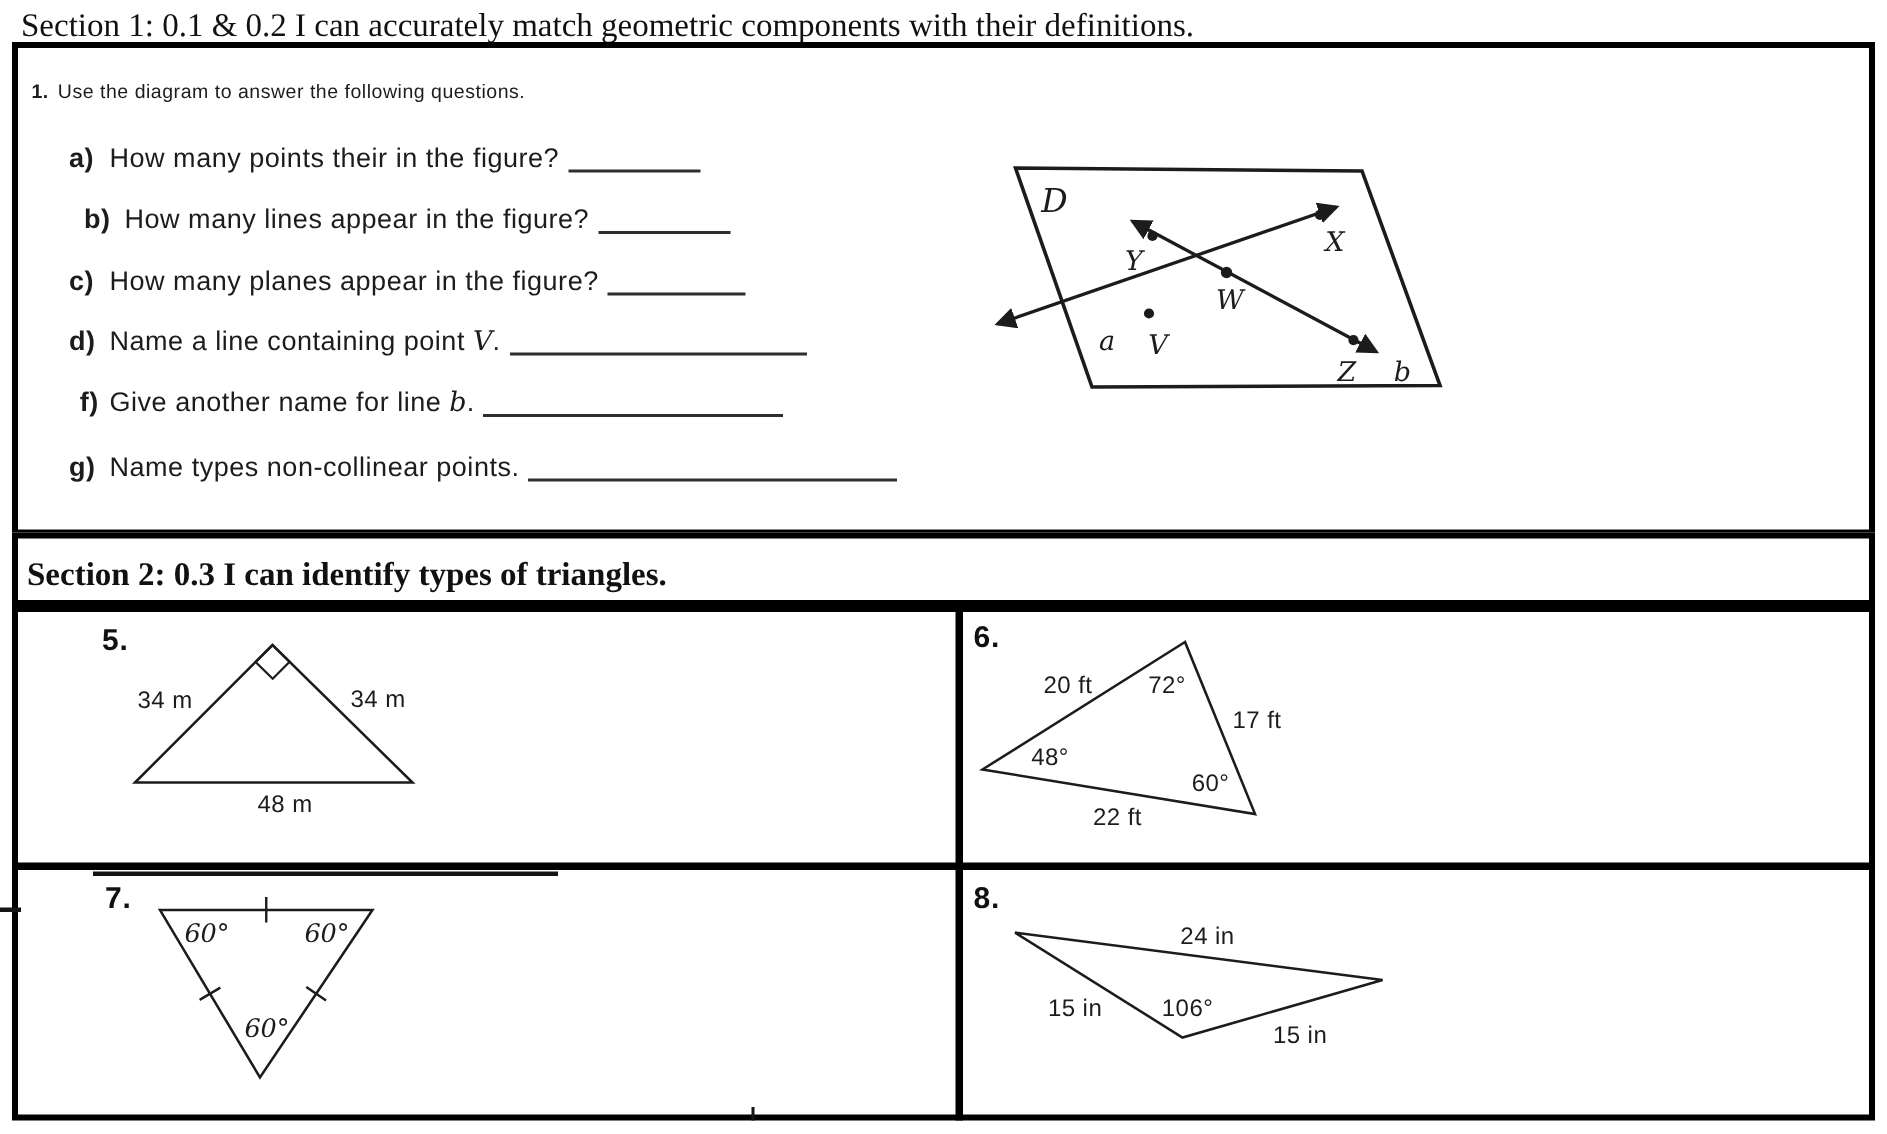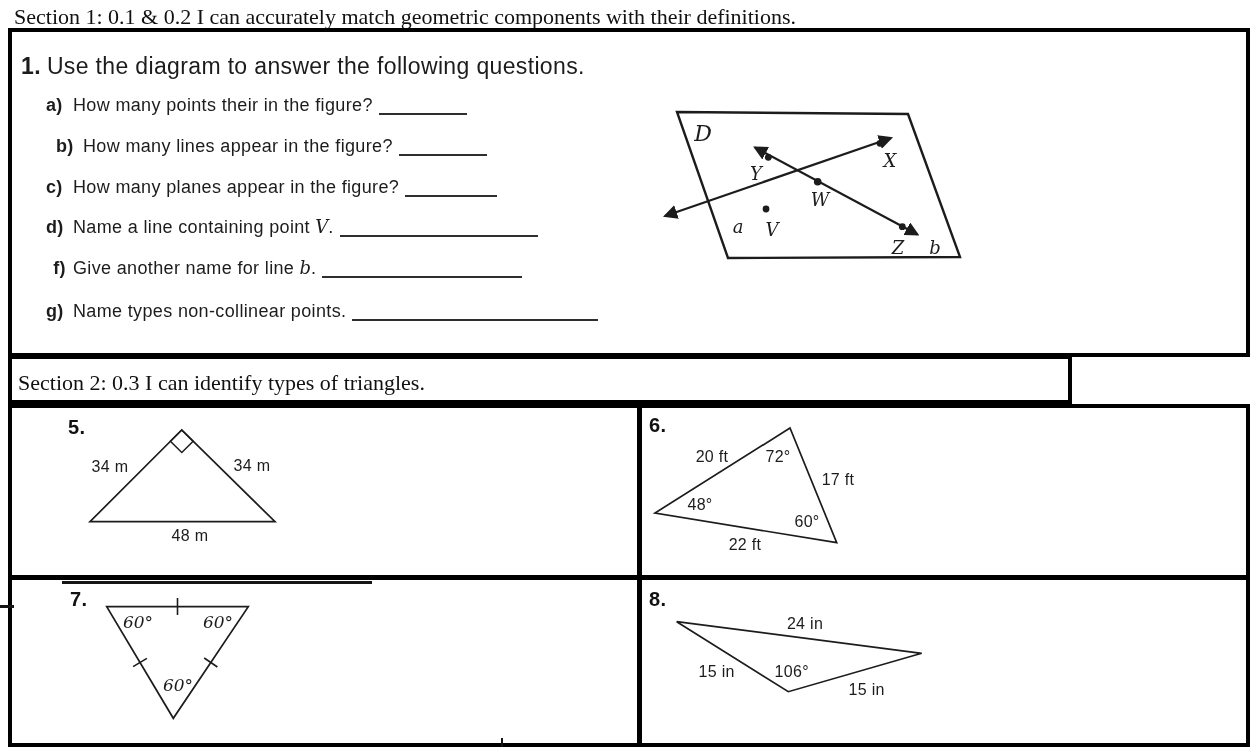--- a/index.html
+++ b/index.html
@@ -4,21 +4,21 @@
 <style>
   html,body{margin:0;padding:0;}
   body{
     width:1258px;height:756px;background:#ffffff;position:relative;
     font-family:"Liberation Sans",sans-serif;color:#1c1c1c;overflow:hidden;
   }
   .abs{position:absolute;}
   .serif{font-family:"Liberation Serif",serif;}
   .sec-title{font-size:22px;color:#111;}
   .frame{border:4px solid #000;box-sizing:border-box;background:#fff;}
-  .q1title{font-size:23px;letter-spacing:0.35px;}
+  .q1title{font-size:13px;letter-spacing:0.35px;}
   .qnum{font-weight:bold;margin-right:6px;}
   .part{font-size:18px;letter-spacing:0.35px;white-space:nowrap;}
   .plabel{font-weight:bold;display:inline-block;width:27px;}
   .ivar{font-family:"DejaVu Serif",serif;font-style:italic;font-size:18px;letter-spacing:0;}
   .blank{display:inline-block;border-bottom:2px solid #2e2e2e;height:15px;
          transform:translateY(4px);margin-left:6px;}
   .prob-num{font-weight:bold;font-size:20px;letter-spacing:0.5px;color:#111;}
   .divider{background:#000;}
   .artifact{background:#151515;}
   svg{overflow:visible;}
@@ -79,21 +79,21 @@
   <text class="svgserif" x="38" y="36" font-size="22" text-anchor="middle">D</text>
   <text class="svgserif" x="91" y="75" font-size="18" text-anchor="middle">Y</text>
   <text class="svgserif" x="225" y="62" font-size="18" text-anchor="middle">X</text>
   <text class="svgserif" x="155" y="101" font-size="18" text-anchor="middle">W</text>
   <text class="svgserif" x="107" y="131" font-size="18" text-anchor="middle">V</text>
   <text class="svgserif" x="73" y="128" font-size="18" text-anchor="middle">a</text>
   <text class="svgserif" x="233" y="149" font-size="18" text-anchor="middle">Z</text>
   <text class="svgserif" x="270" y="149" font-size="18" text-anchor="middle">b</text>
 </svg>
 
-<div class="abs frame" style="left:8px;top:355px;width:1064px;height:49px;">
+<div class="abs frame" style="left:8px;top:355px;width:1242px;height:49px;font-weight:bold;">
   <div class="serif sec-title" style="padding:11px 0 0 6px;">Section 2: 0.3 I can identify types of triangles.</div>
 </div>
 
 <div class="abs frame" style="left:8px;top:404px;width:1242px;height:343px;"></div>
 <div class="abs divider" style="left:637px;top:404px;width:5px;height:343px;"></div>
 <div class="abs divider" style="left:8px;top:575px;width:1242px;height:5px;"></div>
 
 <div class="abs artifact" style="left:62px;top:581px;width:310px;height:3px;"></div>
 <div class="abs artifact" style="left:0px;top:605px;width:14px;height:3px;"></div>
 <div class="abs artifact" style="left:501px;top:738px;width:2px;height:9px;"></div>

